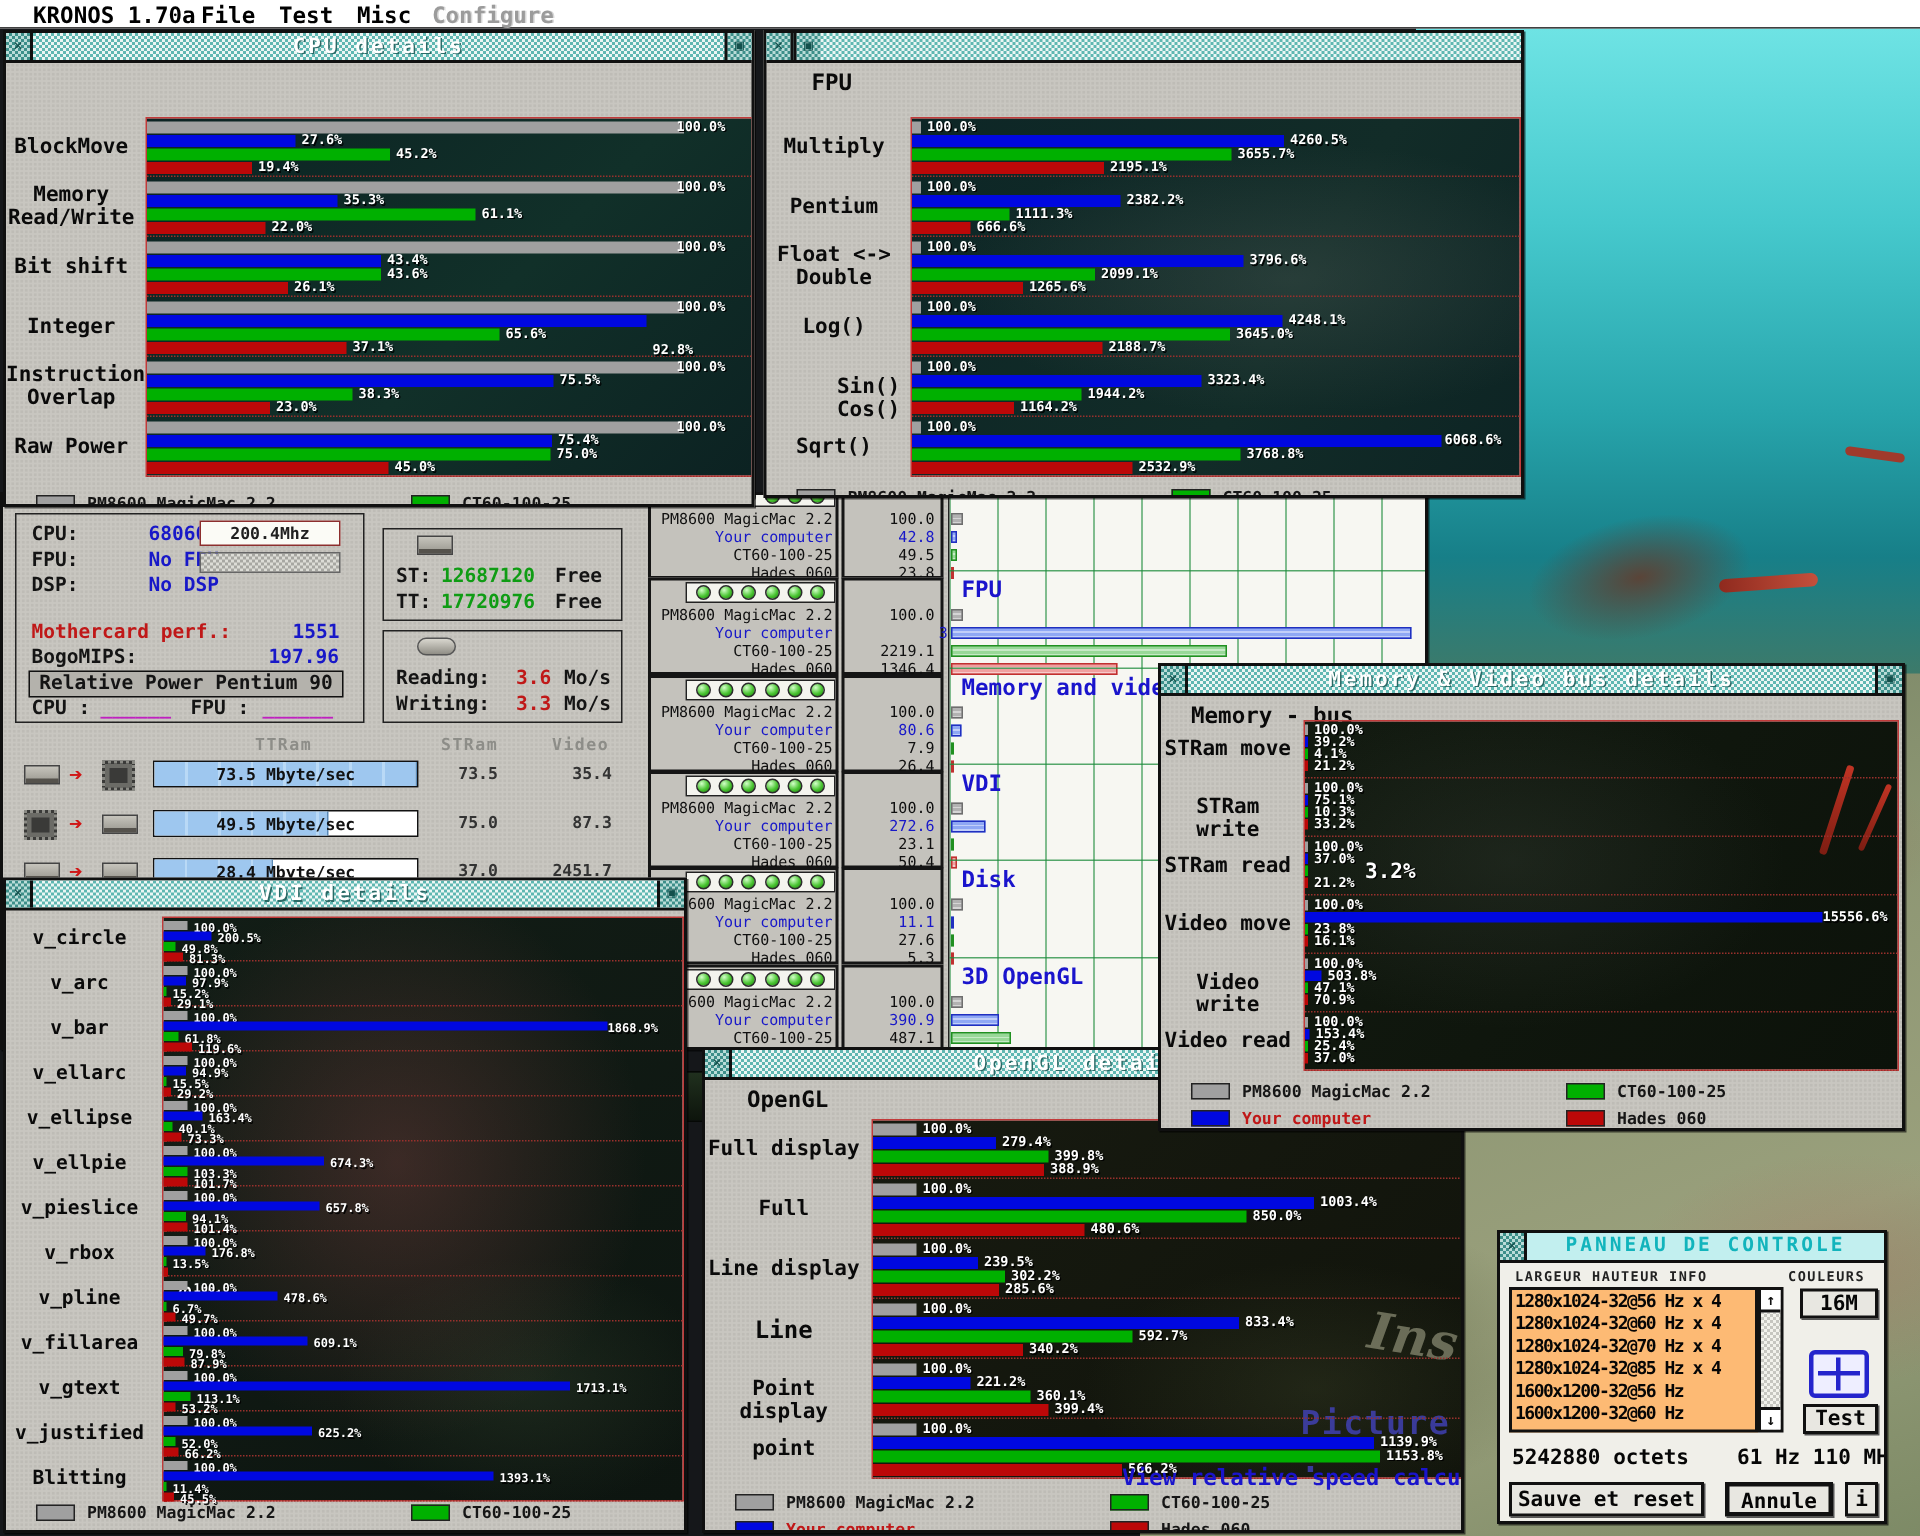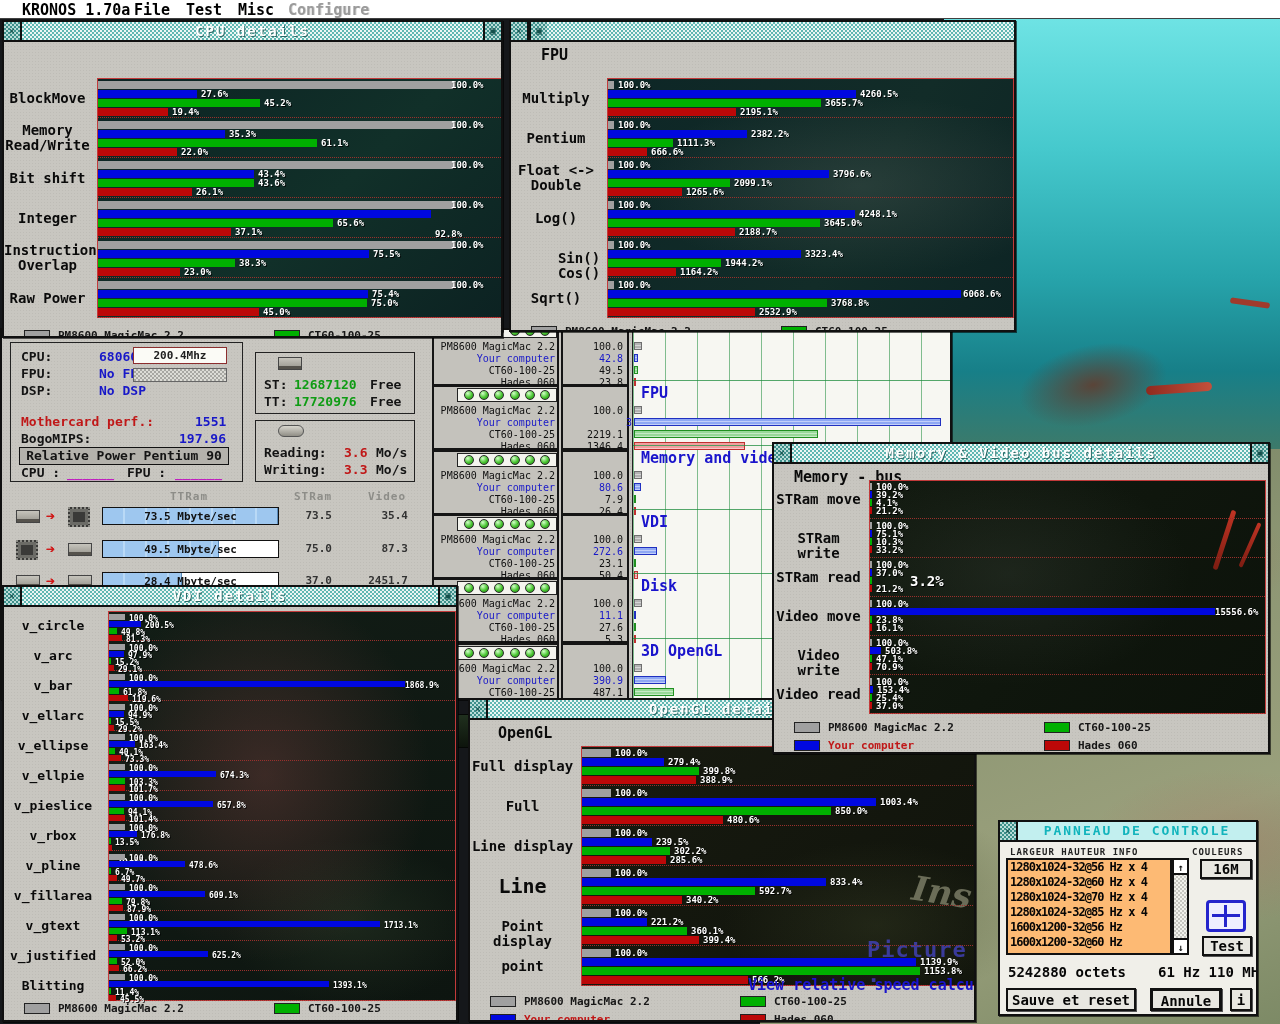--- a/index.html
+++ b/index.html
@@ -686,21 +686,21 @@
     <div class="ttext">OpenGL details</div>
     <div class="tbox right">▣</div>
   </div>
   <div class="wc">
     <div class="noise"></div>
     <div class="hdrlabel" style="left:28px;top:4px">OpenGL</div>
     <div>
         <div class="glabel" style="left: 0px; width: 105px; font-size: 14px; line-height: 15px; top: 38.5px;">Full display</div>
         <div class="glabel" style="left: 0px; width: 105px; font-size: 14px; line-height: 15px; top: 78.5px;">Full</div>
         <div class="glabel" style="left: 0px; width: 105px; font-size: 14px; line-height: 15px; top: 118.5px;">Line display</div>
-        <div class="glabel" style="left: 0px; width: 105px; font-size: 20px; line-height: 15px; top: 158.5px;">Line</div>
+        <div class="glabel" style="left: 0px; width: 105px; font-size: 16px; line-height: 15px; top: 158.5px;">Line</div>
         <div class="glabel" style="left: 0px; width: 105px; font-size: 14px; line-height: 15px; top: 198.5px;">Point display</div>
         <div class="glabel" style="left: 0px; width: 105px; font-size: 14px; line-height: 15px; top: 238.5px;">point</div>
       </div>
     <div class="chartbox" id="gl-chart" style="left:111px;top:26px;width:395px;height:240px">
       <div class="ghost-ins" style="left:330px;top:125px">Ins</div>
       <div class="ghost-pic" style="left:285px;top:190px">Picture :</div>
     <div class="cgroup" style="top: 0px; height: 39px;">
           <div class="dbar" style="top: 2px; height: 8px; width: 29px; background: rgb(160, 160, 160);"></div>
           <div class="pctl" style="top: 2px; left: 33px; font-size: 9px;">100.0%</div>
           <div class="dbar" style="top: 11px; height: 8px; width: 82px; background: rgb(0, 8, 224);"></div>

